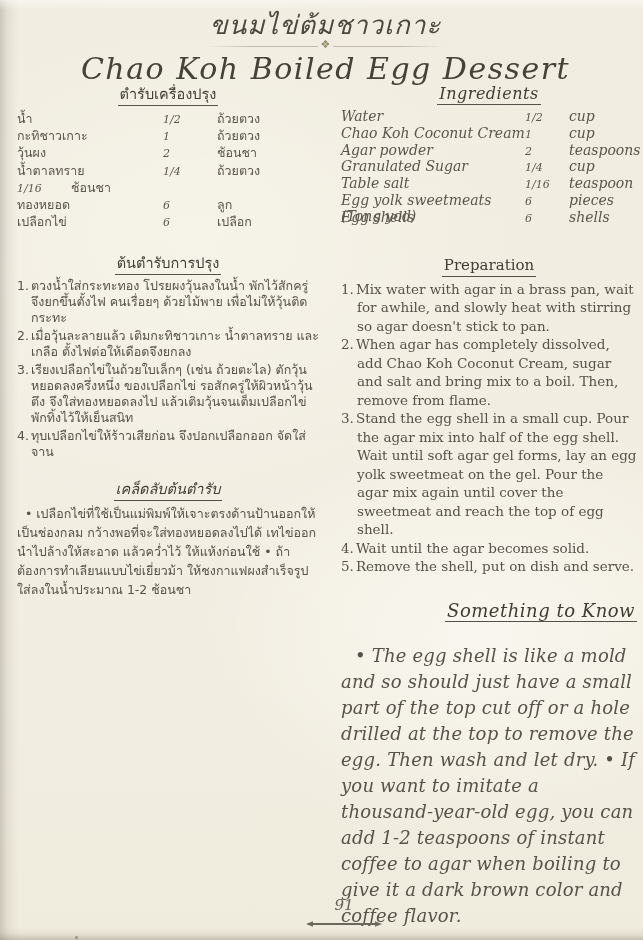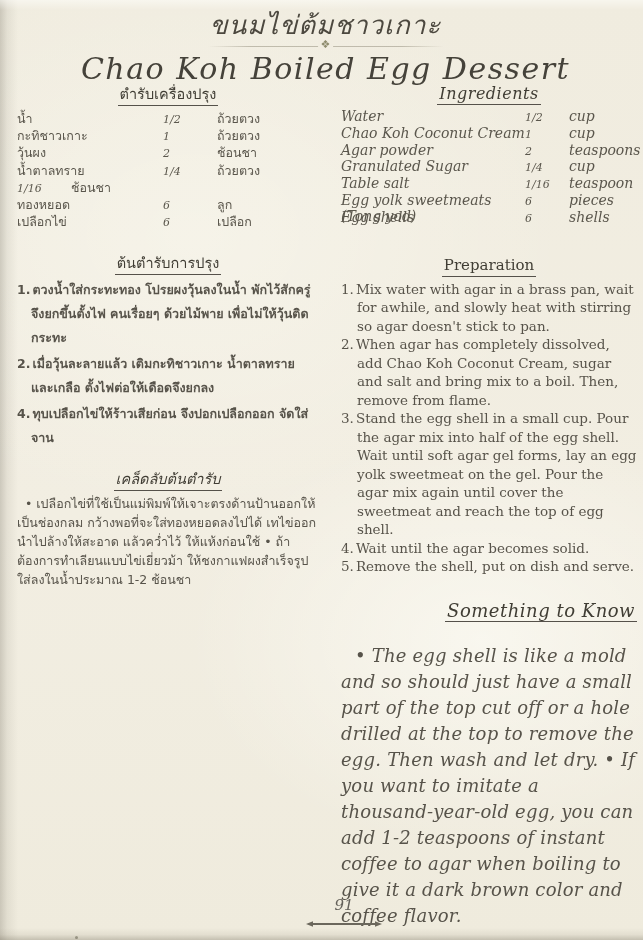--- a/index.html
+++ b/index.html
@@ -83,22 +83,22 @@
   .col-thai .ing-unit { flex:1; }
   .col-eng .ing-name { flex:0 0 184px; }
   .col-eng .ing-amt  { flex:0 0 44px; font-size:11px; }
   .col-eng .ing-unit { flex:1; }
 
   
   .prep-heading-thai { margin-top:24px; }
   .prep-heading-eng  { margin-top:29px; }
   .steps { margin-top:2px; }
   .col-thai .step {
-    font-size:12.5px; line-height:24px; color:#57534a;
-    padding-left:14px; text-indent:-14px; margin-bottom:2px;font-weight:bold;
+    font-size:12.5px; line-height:16px; color:#57534a;
+    padding-left:14px; text-indent:-14px; margin-bottom:2px;
   }
   .col-eng .step {
     font-size:13.5px; line-height:18.5px; color:#57534a;
     padding-left:16px; text-indent:-16px; margin-bottom:0px;
   }
   .step .num { padding-right:2px; }
 
   
   .tips-heading-thai { margin-top:19px; }
   .tips-heading-thai span { font-style:italic; }
@@ -175,20 +175,21 @@
         <span class="ing-unit">เปลือก</span>
       </div>
     </div>
 
     <div class="section-heading thai-h prep-heading-thai">
       <span>ต้นตำรับการปรุง</span>
     </div>
     <div class="steps">
       <div class="step"><span class="num">1.</span><span>ตวงน้ำใส่กระทะทอง โปรยผงวุ้นลงในน้ำ พักไว้สักครู่จึงยกขึ้นตั้งไฟ คนเรื่อยๆ ด้วยไม้พาย เพื่อไม่ให้วุ้นติดกระทะ</span></div>
       <div class="step"><span class="num">2.</span><span>เมื่อวุ้นละลายแล้ว เติมกะทิชาวเกาะ น้ำตาลทราย และเกลือ ตั้งไฟต่อให้เดือดจึงยกลง</span></div>
+      <div class="step"><span class="num">3.</span><span>เรียงเปลือกไข่ในถ้วยใบเล็กๆ (เช่น ถ้วยตะไล) ตักวุ้นหยอดลงครึ่งหนึ่ง ของเปลือกไข่ รอสักครู่ให้ผิวหน้าวุ้นตึง จึงใส่ทองหยอดลงไป แล้วเติมวุ้นจนเต็มเปลือกไข่ พักทิ้งไว้ให้เย็นสนิท</span></div>
       <div class="step"><span class="num">4.</span><span>ทุบเปลือกไข่ให้ร้าวเสียก่อน จึงปอกเปลือกออก จัดใส่จาน</span></div>
     </div>
 
     <div class="section-heading thai-h tips-heading-thai">
       <span>เคล็ดลับต้นตำรับ</span>
     </div>
     <div class="tips-text">• เปลือกไข่ที่ใช้เป็นแม่พิมพ์ให้เจาะตรงด้านป้านออกให้เป็นช่องกลม กว้างพอที่จะใส่ทองหยอดลงไปได้ เทไข่ออกนำไปล้างให้สะอาด แล้วคว่ำไว้ ให้แห้งก่อนใช้ • ถ้าต้องการทำเลียนแบบไข่เยี่ยวม้า ให้ชงกาแฟผงสำเร็จรูป ใส่ลงในน้ำประมาณ 1-2 ช้อนชา</div>
 
   </div>
 

